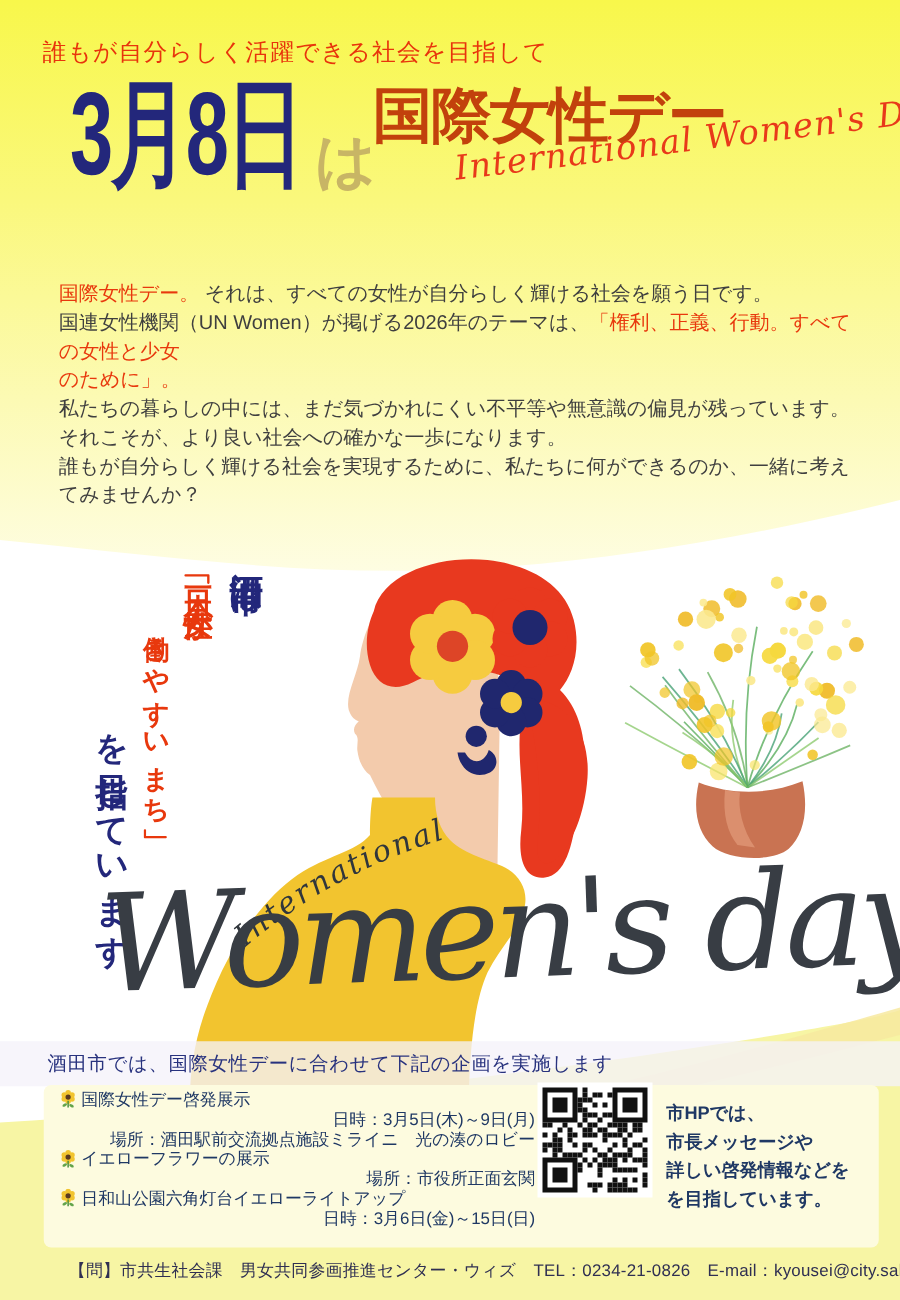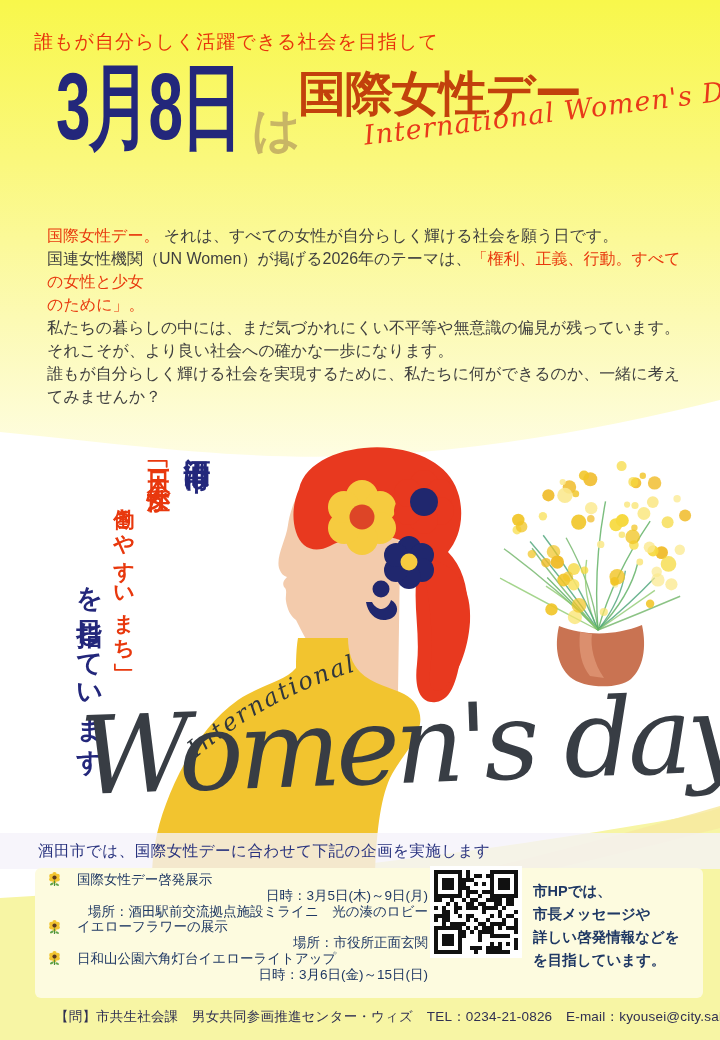--- a/index.html
+++ b/index.html
@@ -35,21 +35,21 @@
               font-size:108px;color:#383D44;letter-spacing:-5px;transform:rotate(-2deg);
               transform-origin:left top;white-space:nowrap;line-height:1;}
 
   
   .strip{left:0;top:833px;width:720px;height:36px;background:rgba(245,242,250,0.78);}
   .strip-text{left:38px;top:841px;font-size:15.5px;color:#28327E;letter-spacing:0.5px;text-align:right;}
 
   
   .cream-box{left:35px;top:868px;width:668px;height:130px;background:#FDFBDF;border-radius:6px;}
   .events{left:48px;top:872px;width:380px;font-size:13.5px;line-height:15.8px;color:#1F3864;}
-  .event-title{display:flex;align-items:center;gap:16px;}
+  .event-title{display:flex;align-items:center;gap:4px;}
   .event-sub{padding-left:18px;text-align:right;}
   .qr{left:430px;top:866px;width:92px;height:92px;background:#fff;}
   .qr-note{left:533px;top:880px;font-size:14.5px;line-height:23px;color:#1F3864;font-weight:bold;}
 
   
   .footer{left:55px;top:1008px;font-size:13.5px;color:#2F2F52;letter-spacing:0.2px;white-space:nowrap;}
 </style>
 </head>
 <body>
 

